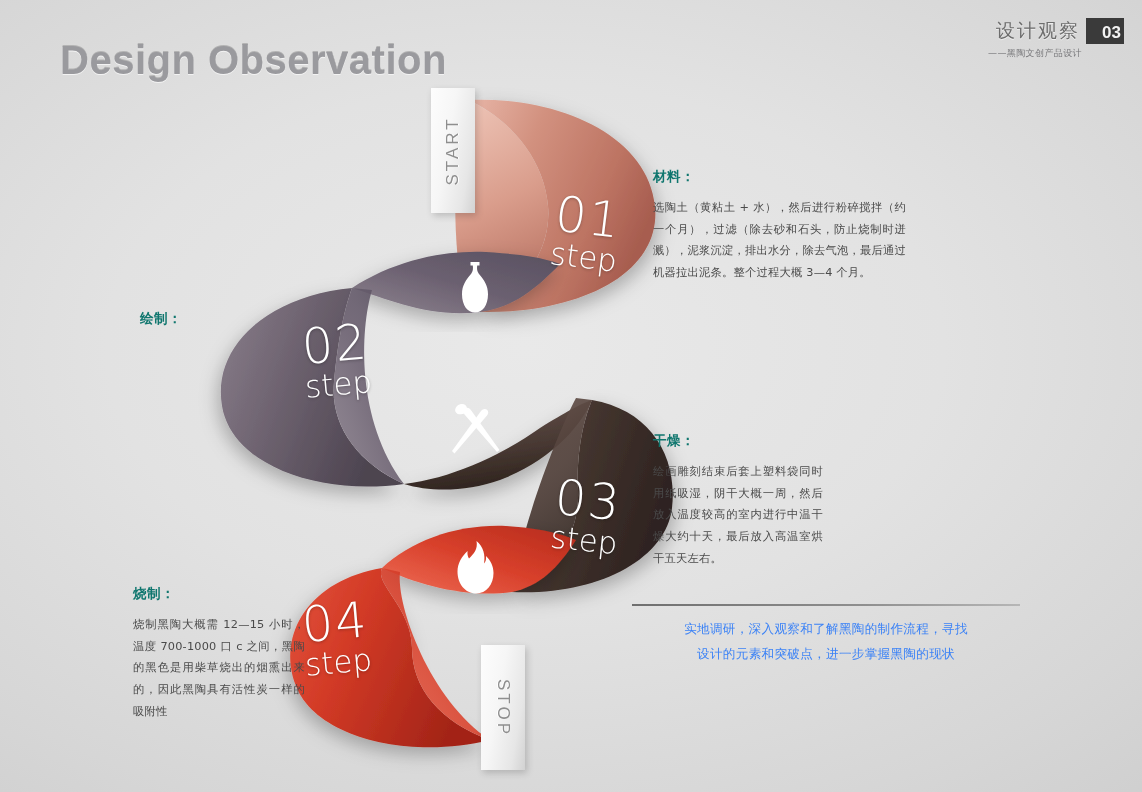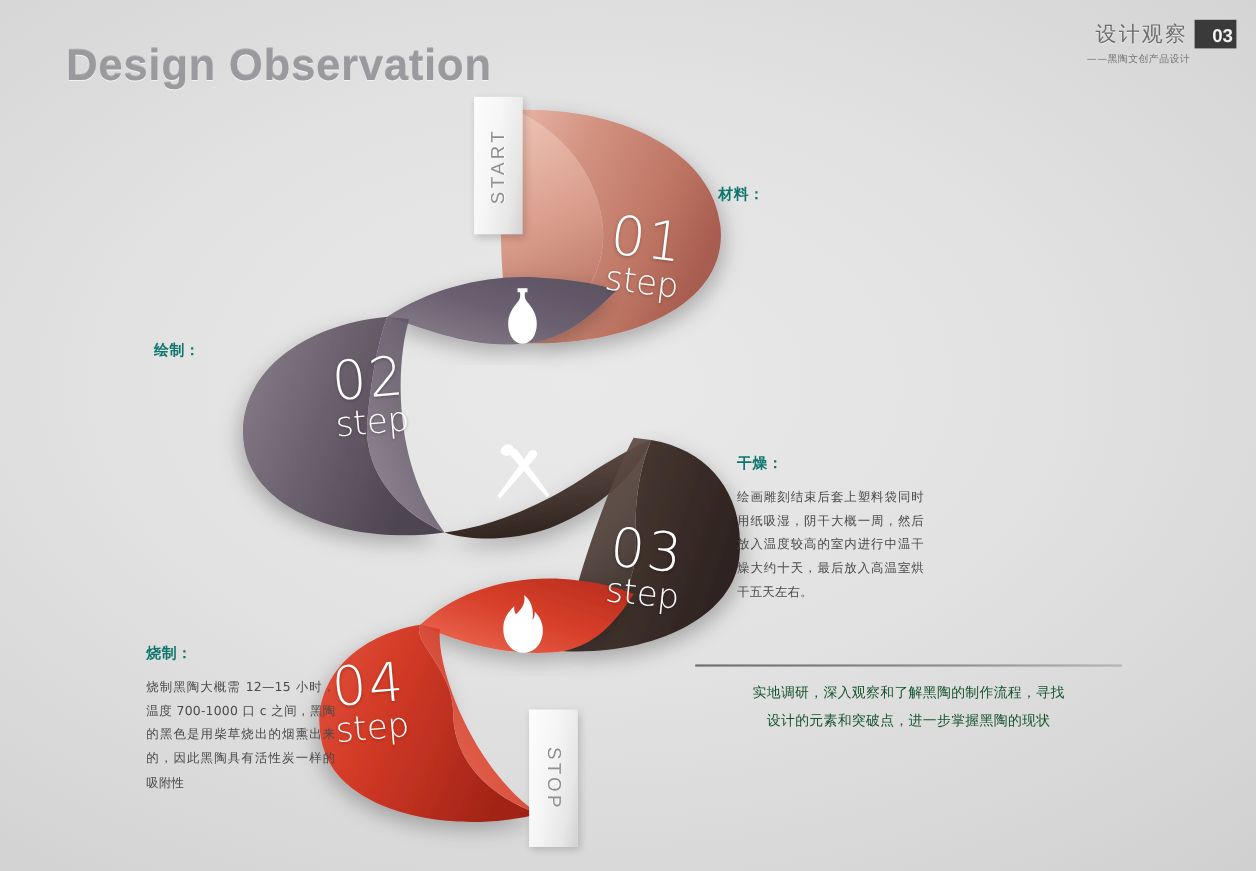--- a/index.html
+++ b/index.html
@@ -89,33 +89,33 @@
     font-family:"DejaVu Sans","Liberation Sans",sans-serif;
     letter-spacing:.5px;
   }
   .blk p{
     font-size:11.3px; line-height:1.92; color:#4a4a4a;
     font-family:"DejaVu Sans","Liberation Sans",sans-serif;
     letter-spacing:.2px; text-align:justify;
   }
   #blk-1{ left:653px; top:168px; width:253px; }
   #blk-2{ left:140px; top:310px; width:160px; }
-  #blk-3{ left:653px; top:412px; width:170px;margin-left:17px; }
+  #blk-3{ left:653px; top:432px; width:170px; }
   #blk-4{ left:133px; top:585px; width:172px; }
 
   
   .caption{ position:absolute; left:632px; top:604px; width:388px; }
   .caption .rule{
     height:2px; width:100%;
     background:linear-gradient(90deg,#6f6f6f,#8f8f8f 60%,#b6b6b6);
     margin-bottom:12px;
   }
   .caption p{
-    font-size:12.6px; line-height:1.95; color:#14532d; text-align:center;
-    font-family:Liberation Serif, serif;
+    font-size:12.6px; line-height:1.95; color:#3b82f6; text-align:center;
+    font-family:Liberation Mono, monospace;
     letter-spacing:.3px;
   }
 </style>
 </head>
 <body>
 
 <div class="page-title">Design Observation</div>
 
 <div class="hdr">
   <div class="hdr-row">
@@ -298,20 +298,21 @@
 <svg class="fold-icon" id="ic-flame" width="46" height="56" viewBox="0 0 46 56">
   <path fill="#ffffff" d="M24.5 1 c1.5 8 -2.5 12.5 -7.5 17.5
     c-1.5 -2.5 -1.8 -5 -1.4 -7.6 C10 16 5.5 23 5.5 31.5
     C5.5 44 13.5 53.5 24 53.5 C34.5 53.5 41.5 44.5 41.5 33
     c0 -7 -3 -12.5 -7.5 -17 c0.4 3 -0.2 5.6 -2 7.4
     C33.5 15.5 31.5 6.5 24.5 1 Z"></path>
 </svg>
 
 <div class="blk" id="blk-1">
   <h3>材料：</h3>
+  <p>选陶土（黄粘土 + 水），然后进行粉碎搅拌（约一个月），过滤（除去砂和石头，防止烧制时迸溅），泥浆沉淀，排出水分，除去气泡，最后通过机器拉出泥条。整个过程大概 3—4 个月。</p>
 </div>
 <div class="blk" id="blk-2">
   <h3>绘制：</h3>
 </div>
 <div class="blk" id="blk-3">
   <h3>干燥：</h3>
   <p>绘画雕刻结束后套上塑料袋同时用纸吸湿，阴干大概一周，然后放入温度较高的室内进行中温干燥大约十天，最后放入高温室烘干五天左右。</p>
 </div>
 <div class="blk" id="blk-4">
   <h3>烧制：</h3>

